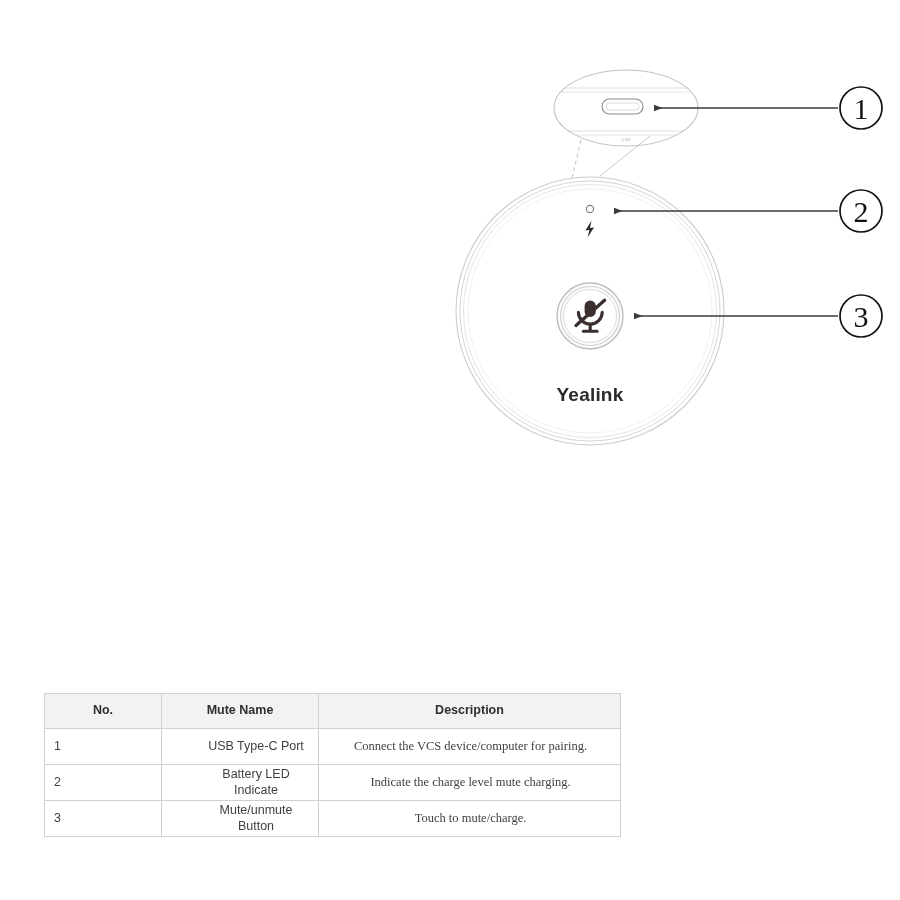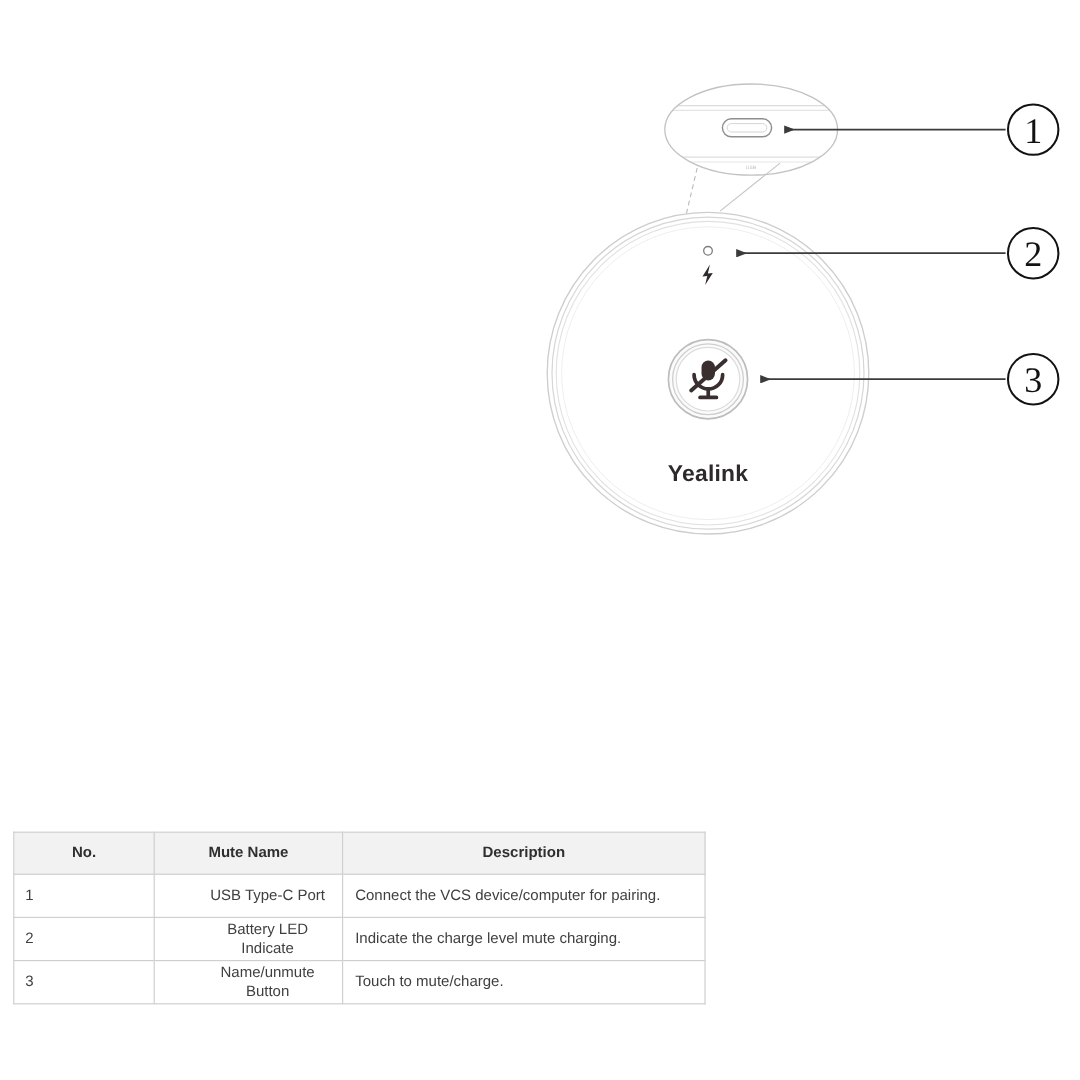--- a/index.html
+++ b/index.html
@@ -58,20 +58,21 @@
     position: absolute;
     left: 11px;
     top: 693px;
     width: 576px;
   }
   table.ports-table {
     border-collapse: collapse;
     width: 576px;
     table-layout: fixed;
     background: #ffffff;
+    margin-left: 33px;
   }
   table.ports-table th,
   table.ports-table td {
     border: 1px solid #cfcfcf;
     font-size: 12.5px;
     line-height: 1.25;
     padding: 0 8px;
     height: 35px;
     vertical-align: middle;
     color: #3f3f3f;
@@ -86,22 +87,23 @@
   }
   table.ports-table td.col-no {
     text-align: left;
     padding-left: 9px;
   }
   table.ports-table td.col-port {
     text-align: center;
     padding-left: 40px;
   }
   table.ports-table td.col-desc {
-    text-align: left;
+    text-align: center;
     padding-left: 10px;
+    font-family: Liberation Serif, serif;
   }
   col.c-no    { width: 117px; }
   col.c-port  { width: 157px; }
   col.c-desc  { width: 302px; }
 </style>
 </head>
 <body>
 
 <div id="illustration">
   <svg viewBox="0 0 900 680" xmlns="http://www.w3.org/2000/svg">
@@ -212,18 +214,18 @@
         <td class="col-port">USB Type-C Port</td>
         <td class="col-desc">Connect the VCS device/computer for pairing.</td>
       </tr>
       <tr>
         <td class="col-no">2</td>
         <td class="col-port">Battery LED Indicate</td>
         <td class="col-desc">Indicate the charge level mute charging.</td>
       </tr>
       <tr>
         <td class="col-no">3</td>
-        <td class="col-port">Name/unmute Button</td>
+        <td class="col-port">Mute/unmute Button</td>
         <td class="col-desc">Touch to mute/charge.</td>
       </tr>
     </tbody>
   </table>
 </div>
 
 </body></html>

